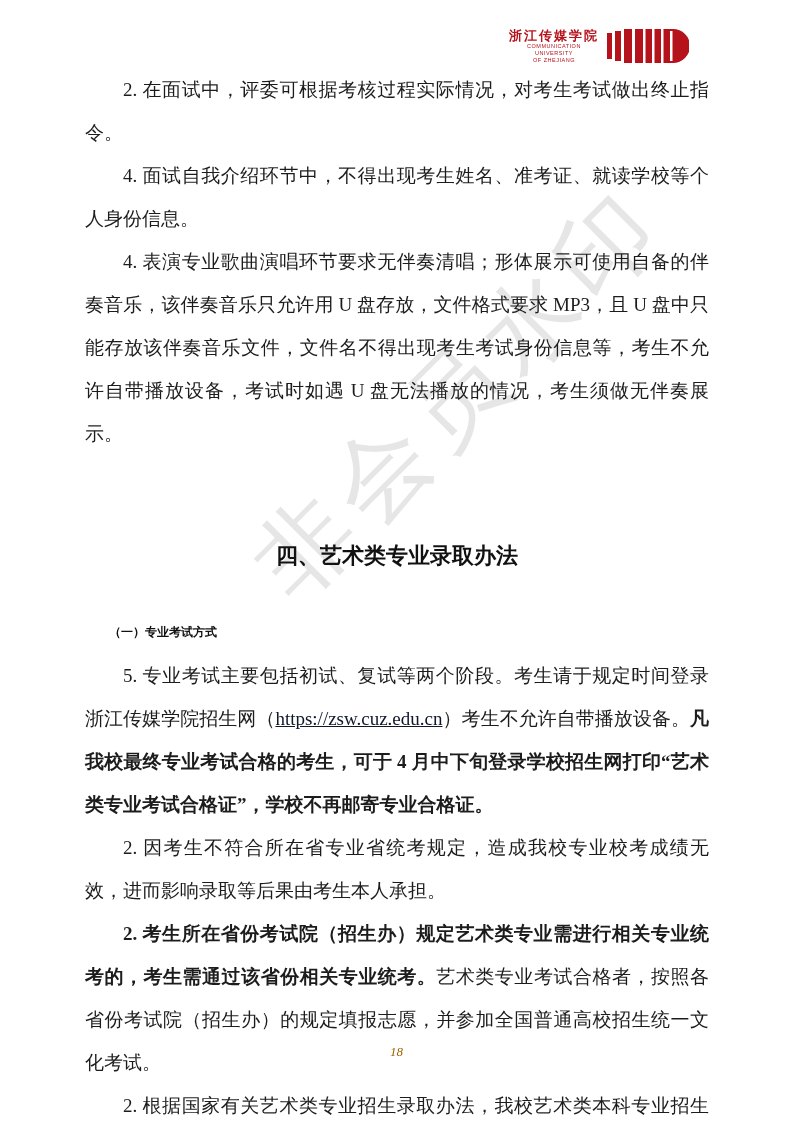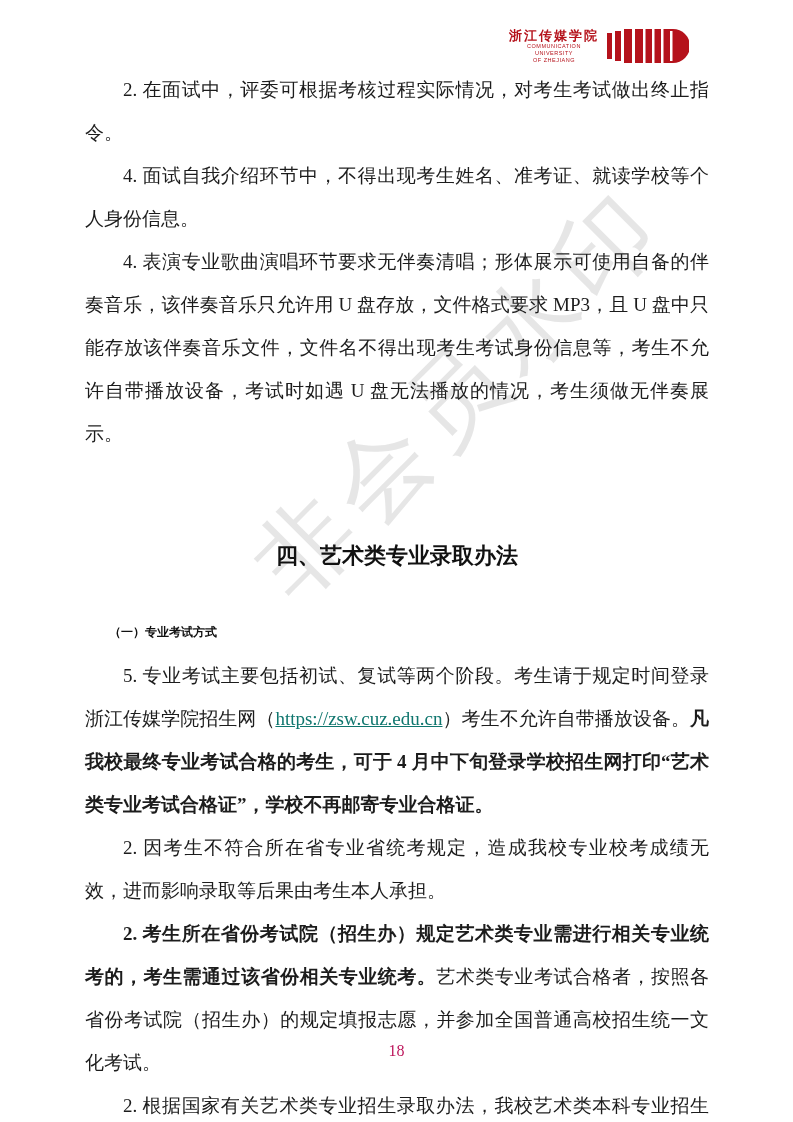--- a/index.html
+++ b/index.html
@@ -69,21 +69,21 @@
     color: #1c1c1c;
   }
   .para {
     font-size: 19px;
     line-height: 43px;
     text-align: justify;
     text-indent: 2em;
     color: #1c1c1c;
   }
   .bold { font-weight: bold; }
-  .link { color: #0f766e; text-decoration: underline; cursor: pointer; }
+  .link { color: #0f172a; text-decoration: underline; cursor: pointer; }
 
   .section-heading {
     font-size: 22px;
     font-weight: bold;
     text-align: center;
     text-indent: 0;
     margin-top: 86px;
     margin-bottom: 40px;
     font-family: "Liberation Sans", "DejaVu Sans", sans-serif;
     color: #111;
@@ -97,23 +97,24 @@
     color: #111;
   }
 
   
   .footer {
     position: absolute;
     bottom: 62px;
     left: 0;
     width: 100%;
     text-align: center;
-    font-size: 16px;
-    color: #be185d;
+    font-size: 13px;
+    color: #a16207;
     z-index: 2;
+    font-style: italic;
   }
 </style>
 </head>
 <body>
 
 <div class="page">
 
   <div class="watermark">非会员水印</div>
 
   <div class="logo">

